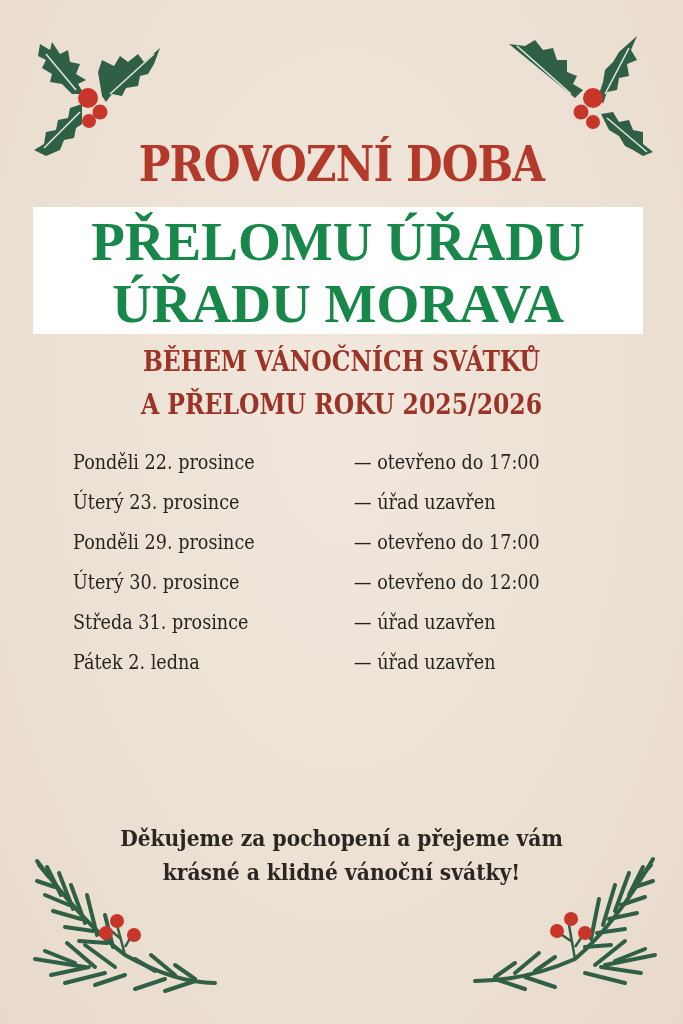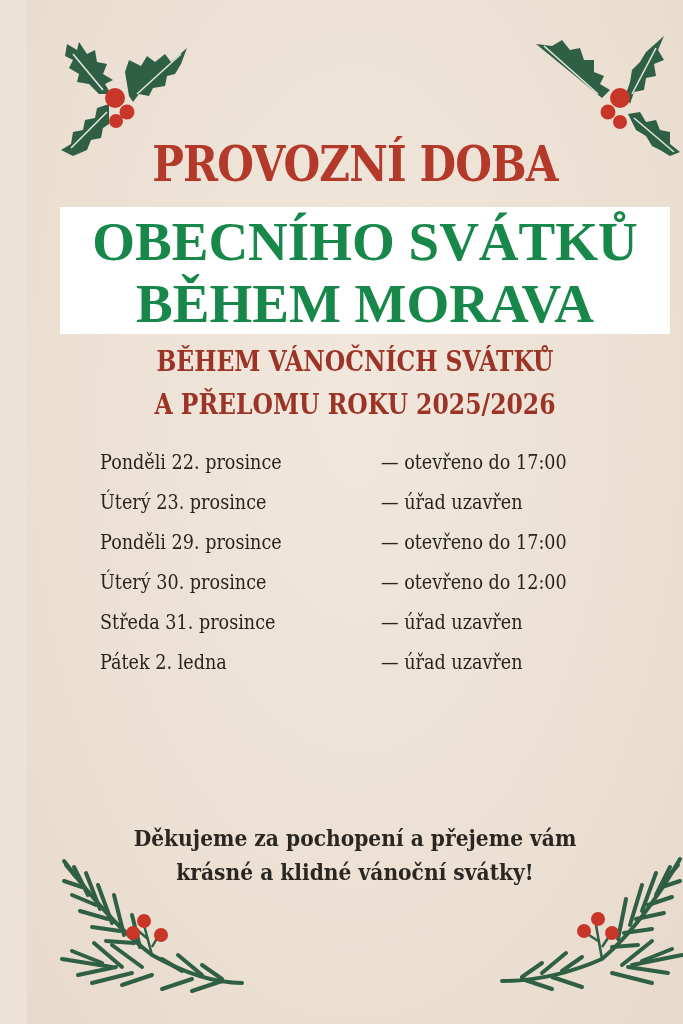--- a/index.html
+++ b/index.html
@@ -2,21 +2,21 @@
 <html><head>
 <meta charset="utf-8">
 <style>
   html, body { margin: 0; padding: 0; }
   body {
     width: 683px; height: 1024px; overflow: hidden;
     background: #ede2d6;
     position: relative;
     font-family: "DejaVu Serif", "Liberation Serif", serif;
   }
-  .poster { position: absolute; inset: 0; background: radial-gradient(ellipse at 50% 40%, #f1e7dc 0%, #ebdfd2 70%, #e7dacc 100%); margin-left: 27px; }
+  .poster { position: absolute; inset: 0; background: radial-gradient(ellipse at 50% 40%, #f1e7dc 0%, #ebdfd2 70%, #e7dacc 100%); }
   .deco { position: absolute; }
   .title {
     position: absolute; left: 0; right: 0; top: 135px;
     text-align: center;
     font-family: "DejaVu Serif", serif;
     font-weight: bold; font-size: 49px; color: #b33a2a;
     letter-spacing: -1px;
     transform: scaleX(0.86); transform-origin: center;
   }
   .whitebox {
@@ -90,22 +90,22 @@
       <path d="M102 86 L142 120"></path>
     </g>
     <circle cx="88" cy="66" r="10" fill="#c8362a"></circle>
     <circle cx="76" cy="80" r="7.5" fill="#c8362a"></circle>
     <circle cx="88" cy="90" r="7" fill="#c8362a"></circle>
   </svg>
 
   <div class="title">PROVOZNÍ DOBA</div>
 
   <div class="whitebox"></div>
-  <div class="org l1">OBECNÍHO SVÁTKŮ</div>
-  <div class="org l2">BĚHEM MORAVA</div>
+  <div class="org l1">PŘELOMU ÚŘADU</div>
+  <div class="org l2">ÚŘADU MORAVA</div>
 
   <div class="sub l1">BĚHEM VÁNOČNÍCH SVÁTKŮ</div>
   <div class="sub l2">A PŘELOMU ROKU 2025/2026</div>
 
   <div class="schedule">
     <div class="row">
       <span class="day">Ponděli 22. prosince</span>
       <span class="st">— otevřeno do 17:00</span>
     </div>
     <div class="row">

